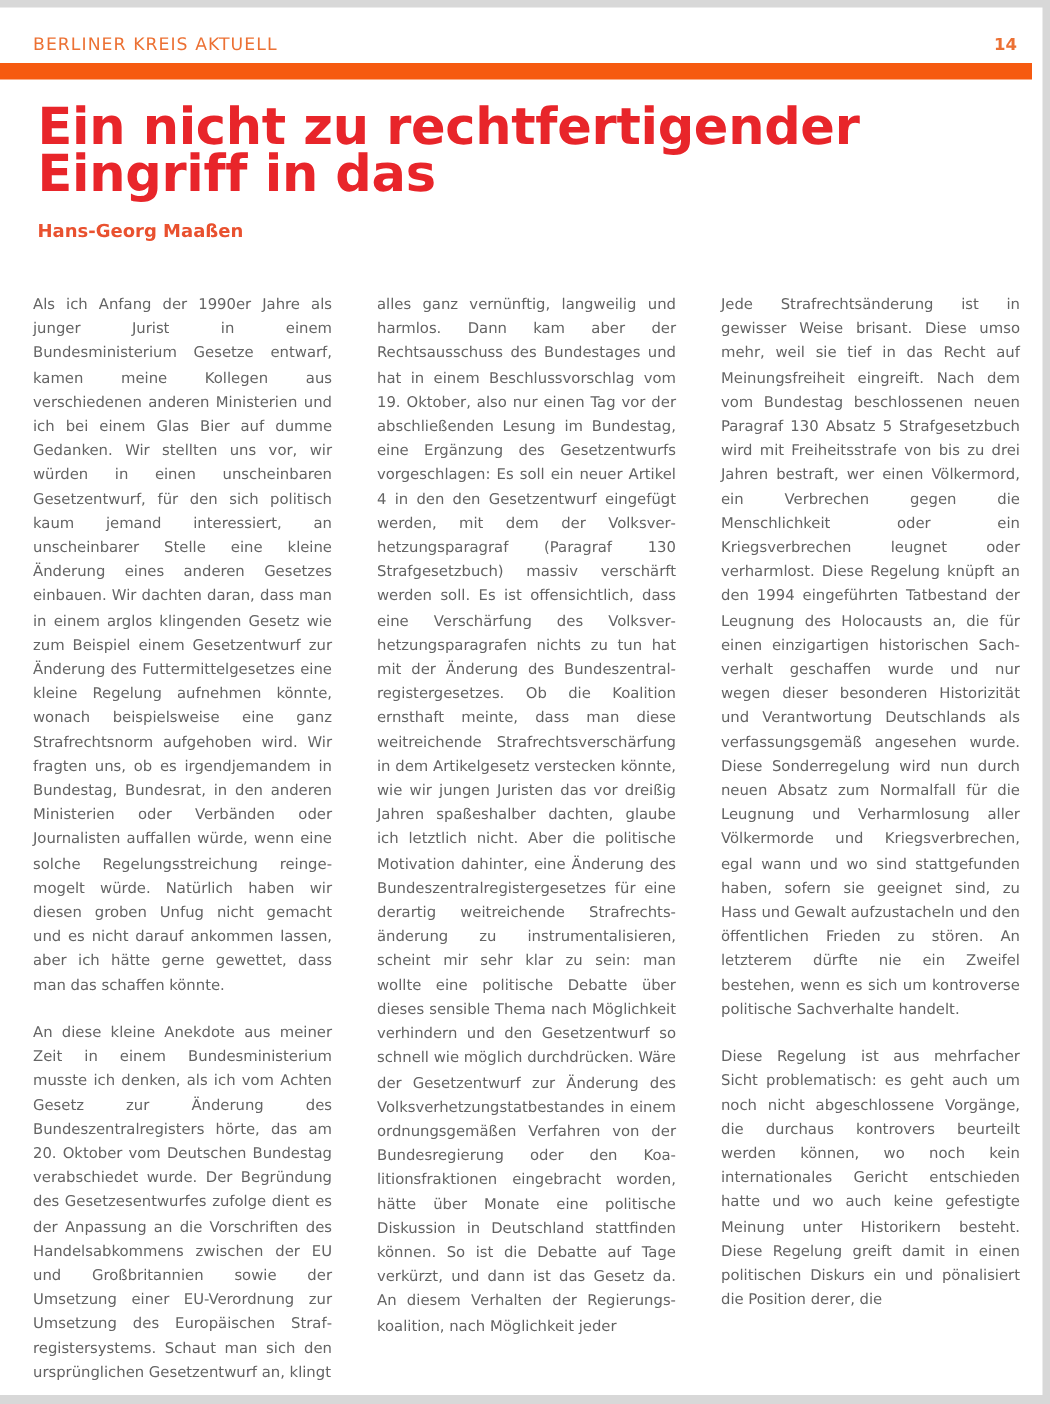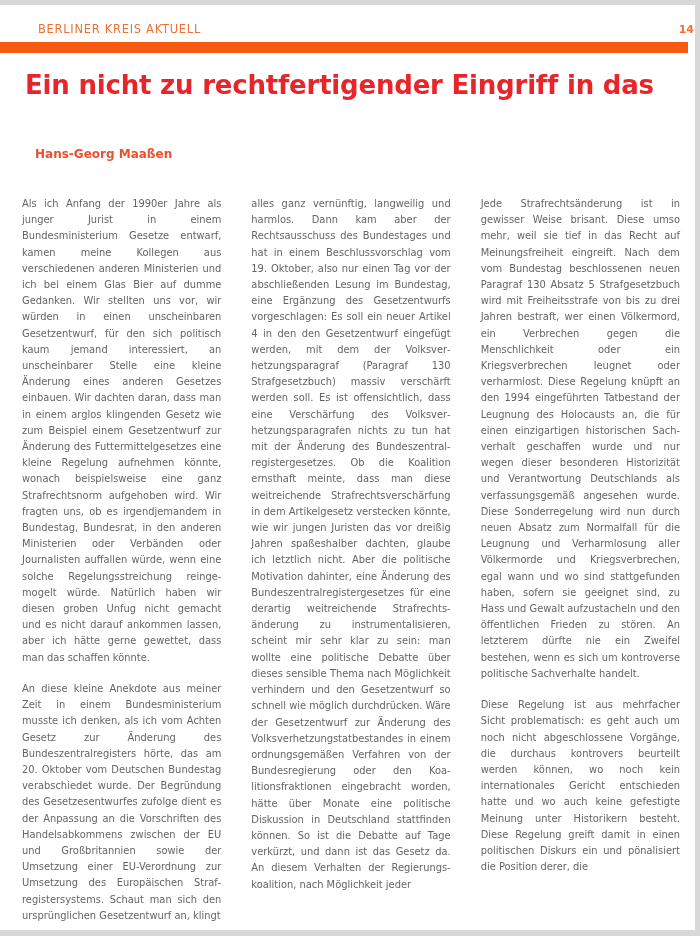--- a/index.html
+++ b/index.html
@@ -14,46 +14,46 @@
     background: #ffffff;
     overflow: hidden;
   }
   .edge { position: absolute; background: var(--edge-gray, #d8d8d8); }
   .edge-top    { top: 0; left: 0; width: 700px; height: 5px; }
   .edge-right  { top: 0; right: 0; width: 5px; height: 936px; }
   .edge-bottom { bottom: 0; left: 0; width: 700px; height: 6px; }
 
   .masthead {
     position: absolute; top: 22px; left: 22px; width: 656px;
-    display: flex; justify-content: space-between; align-items: baseline; margin-left: 16px;
+    display: flex; justify-content: space-between; align-items: baseline;
   }
   .pub {
     color: var(--header-orange, #ec7134);
     font-size: 11.5px; letter-spacing: 0.7px; font-weight: 400;
   }
   .pagenum {
     color: var(--header-orange, #ec7134);
     font-size: 11px; font-weight: 700;
   }
   .rule {
     position: absolute; top: 42px; left: 0; width: 688px; height: 11px;
     background: var(--accent-orange, #f65a10);
   }
 
   .title {
     position: absolute; top: 70px; left: 25px; width: 640px;
     margin: 0;
     color: var(--title-red, #e8252a);
-    font-size: 26px; line-height: 31px; font-weight: bold;
+    font-size: 34px; line-height: 31px; font-weight: bold;
     letter-spacing: -0.2px;
   }
   .title .tl { display: block; }
 
   .author {
-    position: absolute; top: 147px; left: 35px;
+    position: absolute; top: 147px; left: 25px;
     color: var(--author-red, #e9512f);
     font-size: 12px; font-weight: bold;
   }
 
   .columns {
     position: absolute; top: 180px; left: 22px; width: 658px;
     display: flex; gap: 30px; margin-top: 16px;
   }
   .col { flex: 1 1 0; min-width: 0; }
   .col p {

